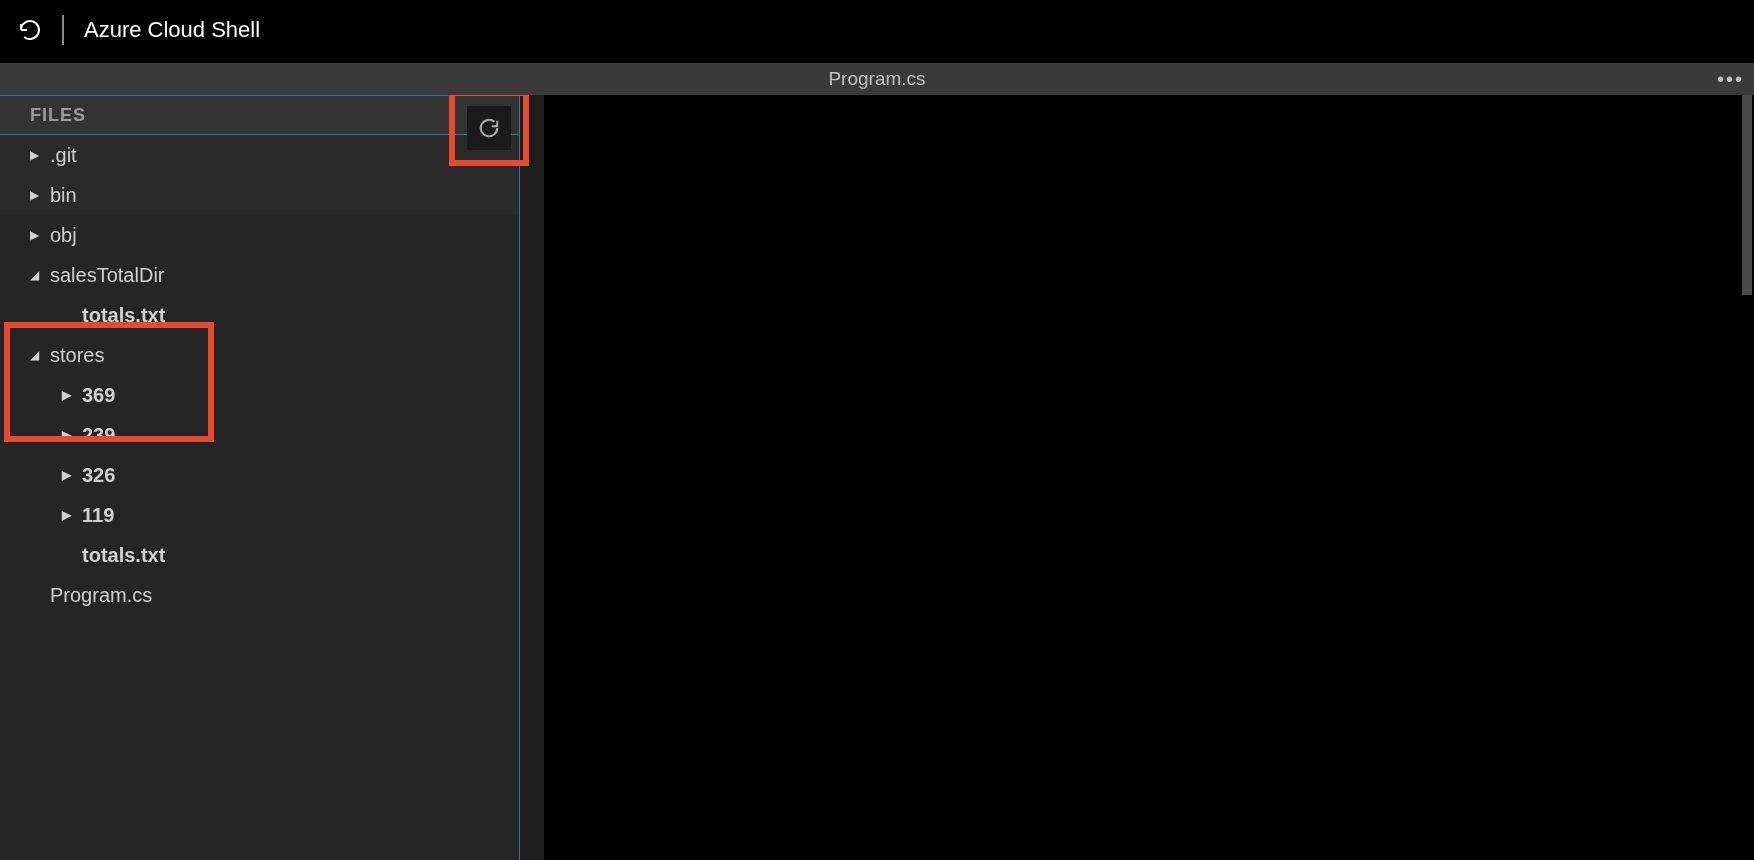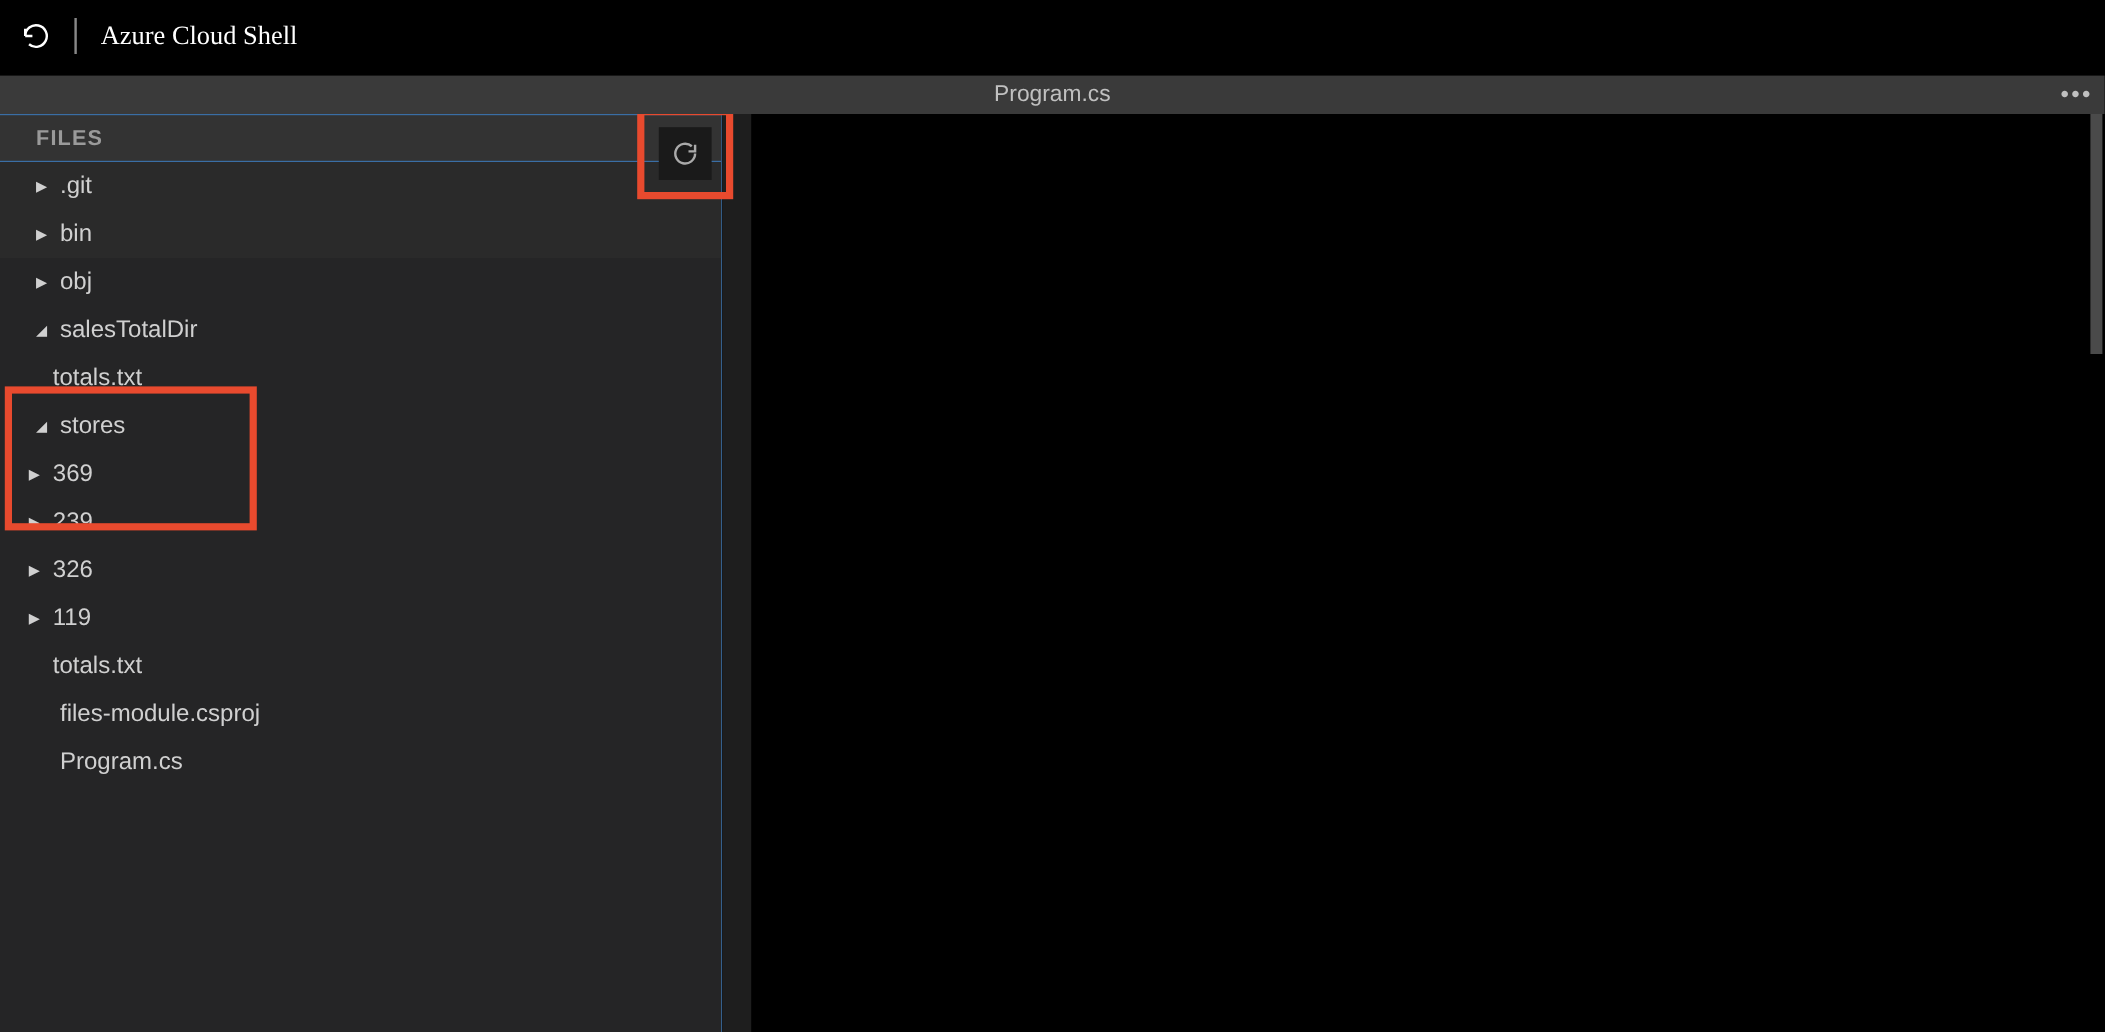--- a/index.html
+++ b/index.html
@@ -17,21 +17,20 @@
       display: flex;
       flex-direction: column;
     }
     .top-header {
       height: 60px;
       background: #000;
       display: flex;
       align-items: center;
       padding-left: 18px;
       gap: 20px;
-      font-family: Liberation Serif, serif;
     }
     .top-header .reload-icon {
       width: 24px;
       height: 24px;
       display: flex;
       align-items: center;
       justify-content: center;
       color: #fff;
       cursor: pointer;
     }
@@ -68,21 +67,21 @@
       font-size: 20px;
       letter-spacing: 2px;
       cursor: pointer;
     }
     .main-area {
       flex: 1;
       display: flex;
       overflow: hidden;
     }
     .sidebar {
-      width: 602px;
+      width: 520px;
       background: #252526;
       display: flex;
       flex-direction: column;
       border-right: 1px solid #3a6ea5;
       position: relative;
     }
     .files-header {
       height: 40px;
       background: #333333;
       display: flex;
@@ -137,21 +136,21 @@
     }
     .tree-item.hover-dark {
       background: #2a2a2a;
     }
     .tree-item .arrow {
       width: 14px;
       margin-right: 6px;
       font-size: 12px;
       color: #d0d0d0;
     }
-    .tree-item.level-1 { padding-left: 24px; }
+    .tree-item.level-1 { padding-left: 62px; font-weight: bold; }
     .tree-item.no-arrow .arrow { visibility: hidden; }
     
     .highlight-box-sales {
       position: absolute;
       left: 4px;
       top: 227px;
       width: 210px;
       height: 120px;
       border: 6px solid #e84a2e;
       z-index: 5;
@@ -274,24 +273,20 @@
       <div class="tree-item level-1">
         <span class="arrow">▶</span>
         <span>119</span>
       </div>
       <div class="tree-item level-1 no-arrow">
         <span class="arrow">▶</span>
         <span>totals.txt</span>
       </div>
       <div class="tree-item no-arrow">
         <span class="arrow">▶</span>
-        <span>files-module.csproj</span>
-      </div>
-      <div class="tree-item no-arrow">
-        <span class="arrow">▶</span>
         <span>Program.cs</span>
       </div>
     </div>
   </div>
 
   <div class="editor">
     <div class="editor-gutter"></div>
     <div class="scrollbar-right">
       <div class="scrollbar-thumb"></div>
     </div>

